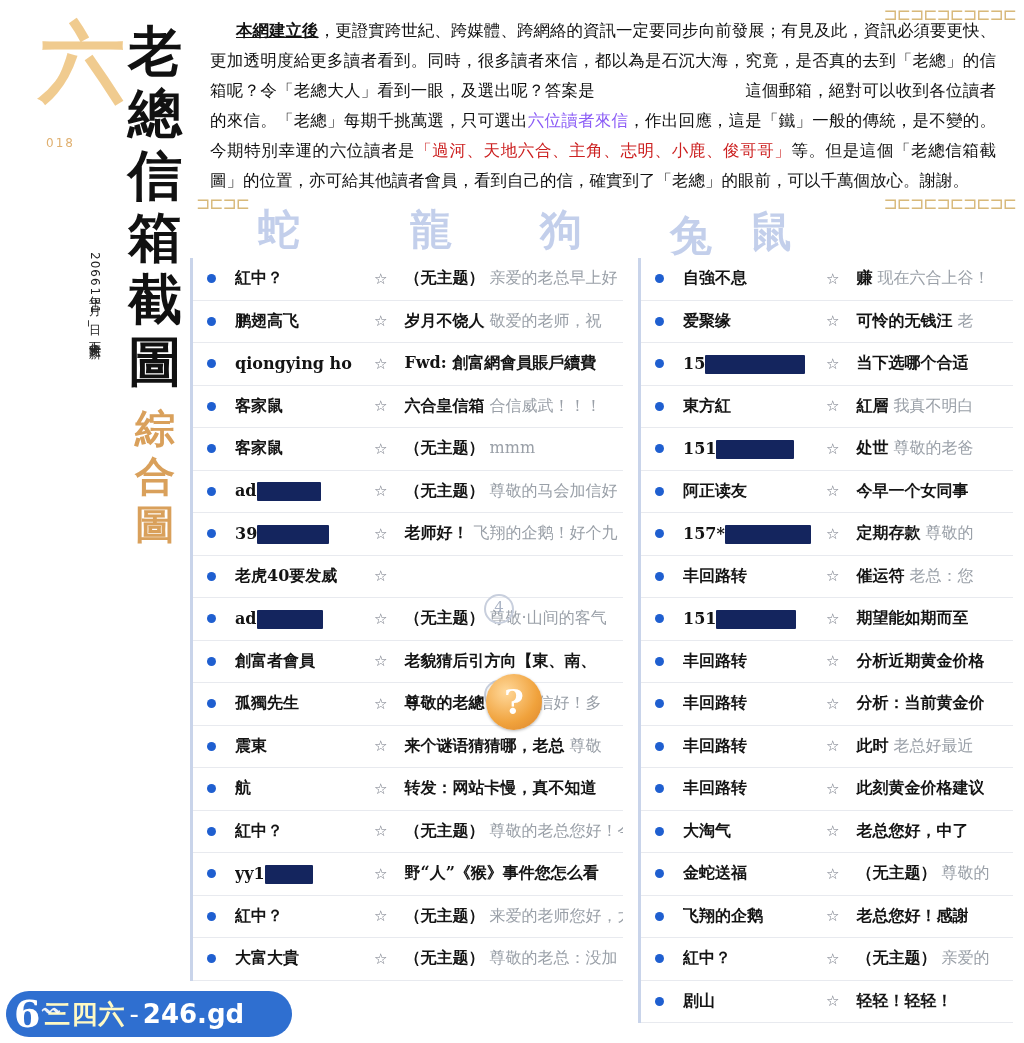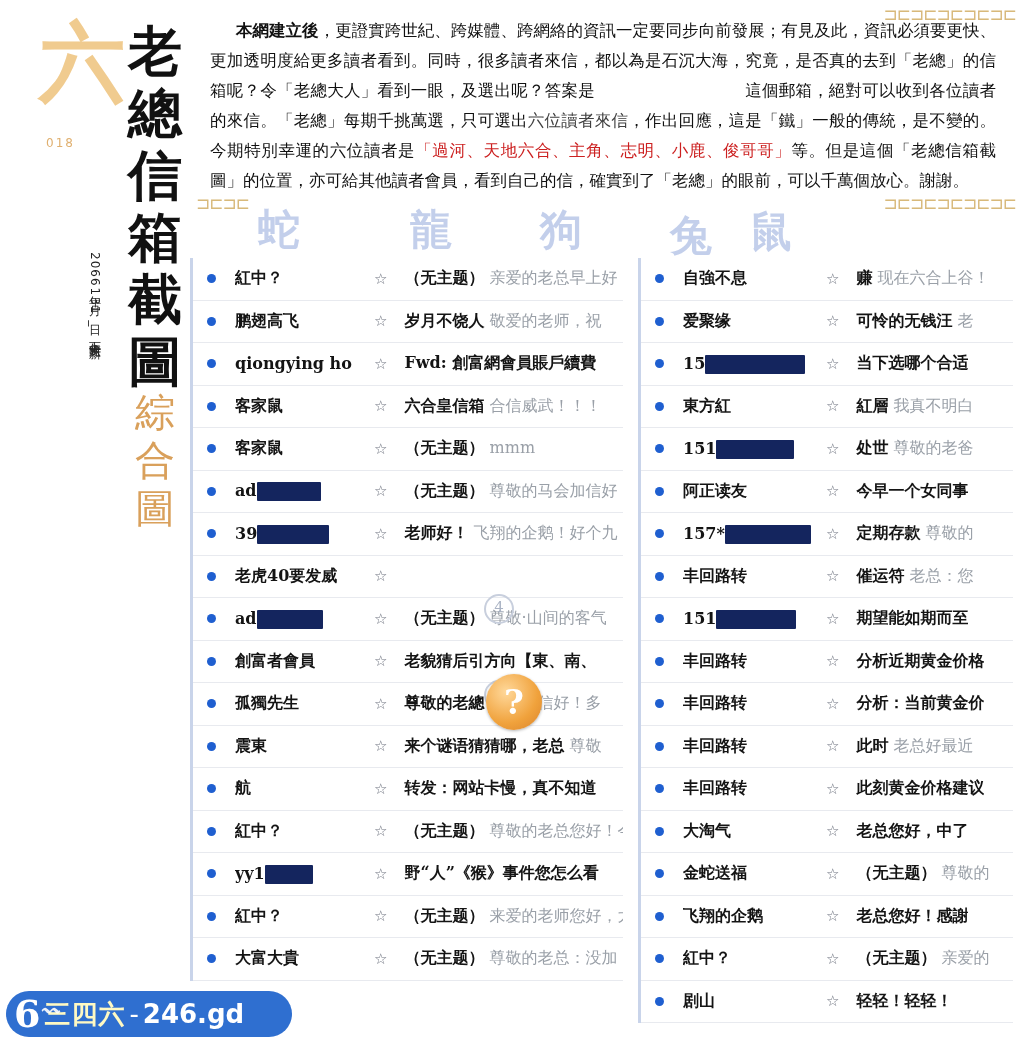--- a/index.html
+++ b/index.html
@@ -64,28 +64,28 @@
     font-size: 54px;
     font-weight: bold;
     line-height: 62px;
     color: #111;
     text-align: center;
     letter-spacing: 0;
     margin-top: 16px;
   }
   .vsub {
     position: absolute;
-    left: 124px; top: 388px;
+    left: 124px; top: 404px;
     width: 62px;
     font-family: "DejaVu Serif", "Liberation Serif", serif;
     font-size: 40px;
     line-height: 48px;
     color: #d9a05b;
     text-align: center;
-    font-weight: normal;
+    font-weight: bold;
   }
   .vdate {
     position: absolute;
     left: 86px; top: 252px;
     font-size: 12px;
     color: #222;
     writing-mode: vertical-rl;
     text-orientation: mixed;
     letter-spacing: 1px;
     white-space: nowrap;
@@ -96,22 +96,22 @@
     position: absolute;
     left: 210px; top: 16px;
     width: 786px;
     font-family: "DejaVu Serif", "Liberation Serif", serif;
     font-size: 16.5px;
     line-height: 30px;
     color: #111;
     text-align: justify;
   }
   .intro b { font-weight: bold; }
-  .intro .u { }
-  .intro .blue { color: #404040; }
+  .intro .u { text-decoration: underline; }
+  .intro .blue { color: #8b5cf6; }
   .intro .red { color: #cc2020; }
   .intro .gap { display: inline-block; width: 150px; }
   .intro .lead-space { display: inline-block; width: 26px; }
 
   
   .zodiac {
     position: absolute;
     left: 210px; top: 200px;
     width: 800px;
     height: 54px;

